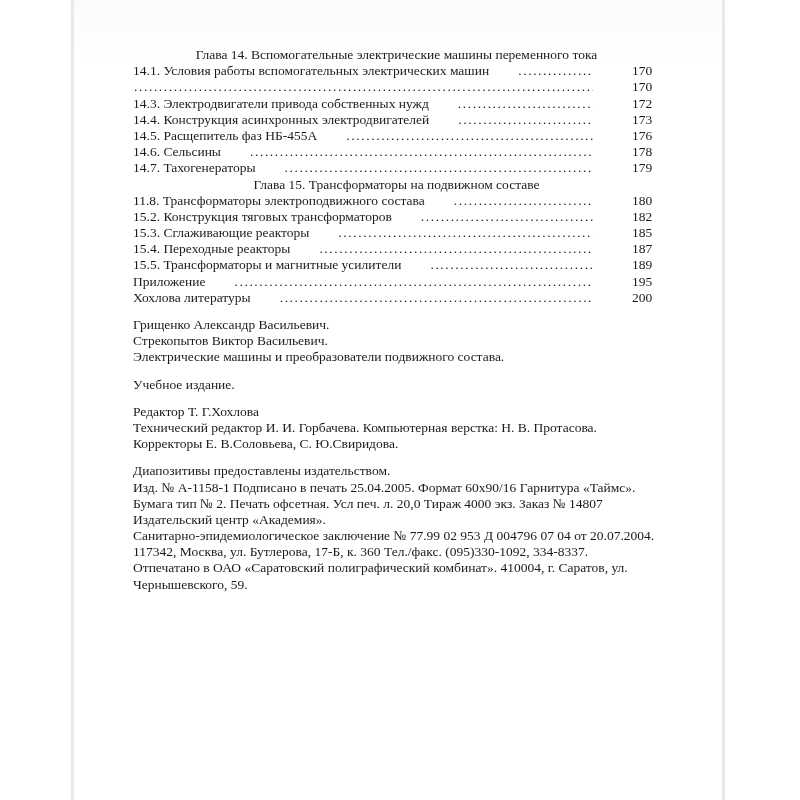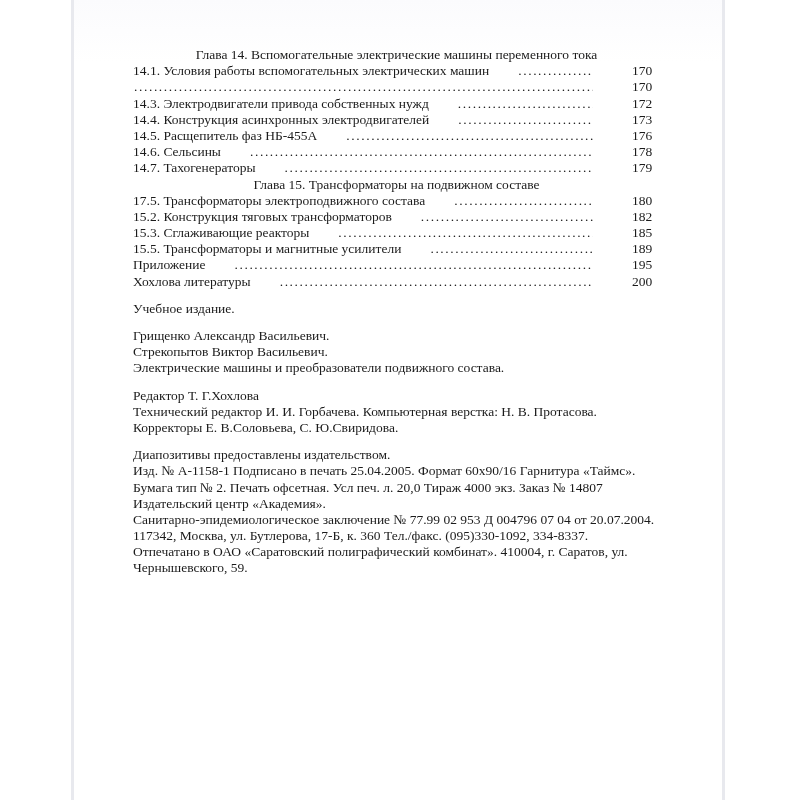--- a/index.html
+++ b/index.html
@@ -115,58 +115,63 @@
     <span class="toc-dots"></span>
     <span class="toc-page">178</span>
   </div>
         <div class="toc-row">
     <span class="toc-label">14.7. Тахогенераторы</span>
     <span class="toc-dots"></span>
     <span class="toc-page">179</span>
   </div>
         <div class="toc-heading">Глава 15. Трансформаторы на подвижном составе</div>
         <div class="toc-row">
-    <span class="toc-label">17.5. Трансформаторы электроподвижного состава</span>
+    <span class="toc-label">11.8. Трансформаторы электроподвижного состава</span>
     <span class="toc-dots"></span>
     <span class="toc-page">180</span>
   </div>
         <div class="toc-row">
     <span class="toc-label">15.2. Конструкция тяговых трансформаторов</span>
     <span class="toc-dots"></span>
     <span class="toc-page">182</span>
   </div>
         <div class="toc-row">
     <span class="toc-label">15.3. Сглаживающие реакторы</span>
     <span class="toc-dots"></span>
     <span class="toc-page">185</span>
+  </div>
+        <div class="toc-row">
+    <span class="toc-label">15.4. Переходные реакторы</span>
+    <span class="toc-dots"></span>
+    <span class="toc-page">187</span>
   </div>
         <div class="toc-row">
     <span class="toc-label">15.5. Трансформаторы и магнитные усилители</span>
     <span class="toc-dots"></span>
     <span class="toc-page">189</span>
   </div>
         <div class="toc-row">
     <span class="toc-label">Приложение</span>
     <span class="toc-dots"></span>
     <span class="toc-page">195</span>
   </div>
         <div class="toc-row">
     <span class="toc-label">Хохлова литературы</span>
     <span class="toc-dots"></span>
     <span class="toc-page">200</span>
   </div>
       </div>
     <div id="colophon">
         <div class="para">
-          <div class="text-line">Учебное издание.</div>
-        </div>
-        <div class="para">
           <div class="text-line">Грищенко Александр Васильевич.</div>
           <div class="text-line">Стрекопытов Виктор Васильевич.</div>
           <div class="text-line">Электрические машины и преобразователи подвижного состава.</div>
+        </div>
+        <div class="para">
+          <div class="text-line">Учебное издание.</div>
         </div>
         <div class="para">
           <div class="text-line">Редактор Т. Г.Хохлова</div>
           <div class="text-line">Технический редактор И. И. Горбачева. Компьютерная верстка: Н. В. Протасова.</div>
           <div class="text-line">Корректоры Е. В.Соловьева, С. Ю.Свиридова.</div>
         </div>
         <div class="para">
           <div class="text-line">Диапозитивы предоставлены издательством.</div>
           <div class="text-line">Изд. № А-1158-1 Подписано в печать 25.04.2005. Формат 60х90/16 Гарнитура «Таймс».</div>
           <div class="text-line">Бумага тип № 2. Печать офсетная. Усл печ. л. 20,0 Тираж 4000 экз. Заказ № 14807</div>

